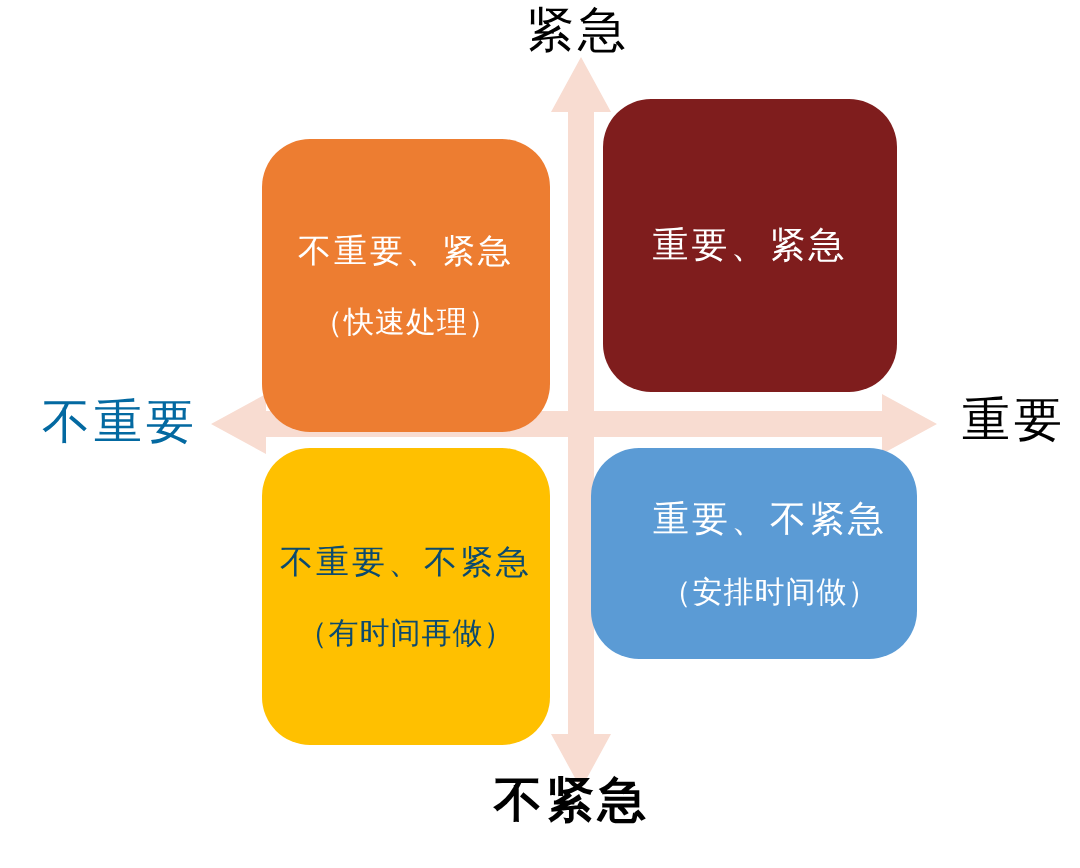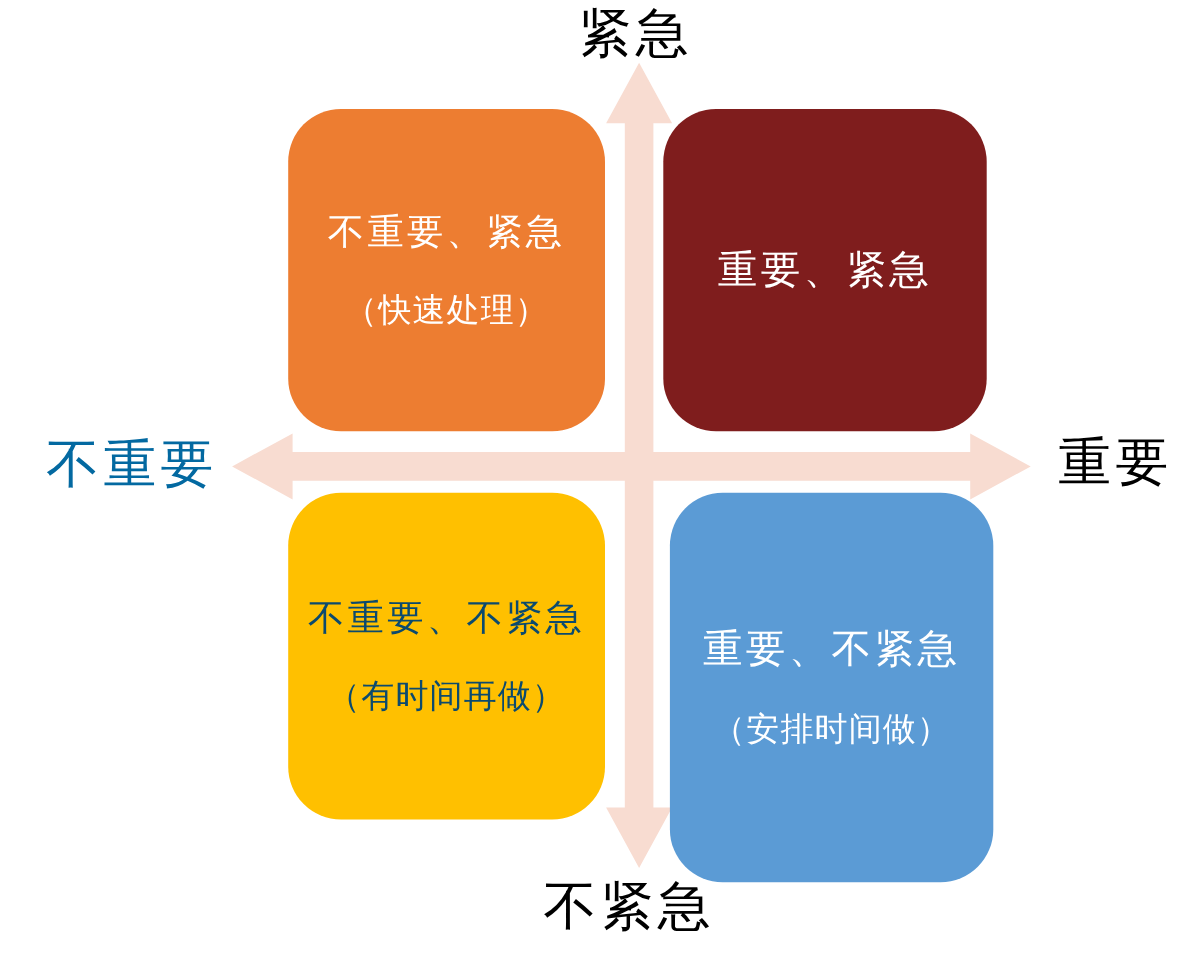--- a/index.html
+++ b/index.html
@@ -20,58 +20,58 @@
   .axis-label {
     position: absolute;
     transform: translate(-50%, -50%);
     color: #000000;
     font-size: 48px;
     font-weight: 400;
     letter-spacing: 4px;
     white-space: nowrap;
   }
   .axis-top    { left: 578px; top: 30px; }
-  .axis-bottom { left: 572px; top: 824px; }
+  .axis-bottom { left: 572px; top: 800px; font-weight: bold; }
   .axis-left   { left: 120px; top: 422px; }
   .axis-right  { left: 1014px; top: 420px; text-align: center; }
   .quadrant {
     position: absolute;
     border-radius: 48px;
     color: #ffffff;
     display: flex;
     flex-direction: column;
     align-items: center;
     justify-content: center;
     gap: 28px;
     text-align: center;
   }
   .q-tl { left: 262px; top: 99px;  width: 288px; height: 293px; }
   .q-tr { left: 603px; top: 99px;  width: 294px; height: 293px; }
   .q-bl { left: 262px; top: 448px; width: 288px; height: 297px; }
-  .q-br { left: 609px; top: 448px; width: 294px; height: 354px; }
+  .q-br { left: 591px; top: 448px; width: 294px; height: 211px; padding-left: 32px; }
   .q-title { font-size: 33px; letter-spacing: 3px; white-space: nowrap; }
   .q-tr .q-title, .q-br .q-title { font-size: 36px; }
   .q-sub { font-size: 30px; letter-spacing: 1px; white-space: nowrap; }
 </style>
 </head>
 <body>
 
 <div class="canvas">
 
   <svg class="axis-arrows" viewBox="0 0 1080 868" xmlns="http://www.w3.org/2000/svg" aria-hidden="true">
     <path d="M581,57 L611,112 L594,112 L594,734 L611,734 L581,789 L551,734 L568,734 L568,112 L551,112 Z" fill="#F8DCD1"></path>
     <path d="M211,424 L266,394 L266,411 L882,411 L882,394 L937,424 L882,454 L882,437 L266,437 L266,454 Z" fill="#F8DCD1"></path>
   </svg>
 
   <div class="axis-label axis-top" style="color: rgb(0, 0, 0);">紧急</div>
   <div class="axis-label axis-bottom" style="color: rgb(0, 0, 0);">不紧急</div>
   <div class="axis-label axis-left" style="color: #0369a1;">不重要</div>
   <div class="axis-label axis-right" style="color: rgb(0, 0, 0);">重要</div>
 
-  <div class="quadrant q-tl" style="background: rgb(237, 125, 49); color: rgb(255, 255, 255);">
+  <div class="quadrant q-tl" style="background: rgb(237, 125, 49); color: rgb(255, 255, 255); margin-top: 40px;">
     <div class="q-title">不重要、紧急</div>
     <div class="q-sub">（快速处理）</div>
   </div>
 
   <div class="quadrant q-tr" style="background: #7f1d1d; color: rgb(255, 255, 255);">
     <div class="q-title">重要、紧急</div>
   </div>
 
   <div class="quadrant q-bl" style="background: rgb(255, 192, 0); color: #0c4a6e;">
     <div class="q-title">不重要、不紧急</div>

